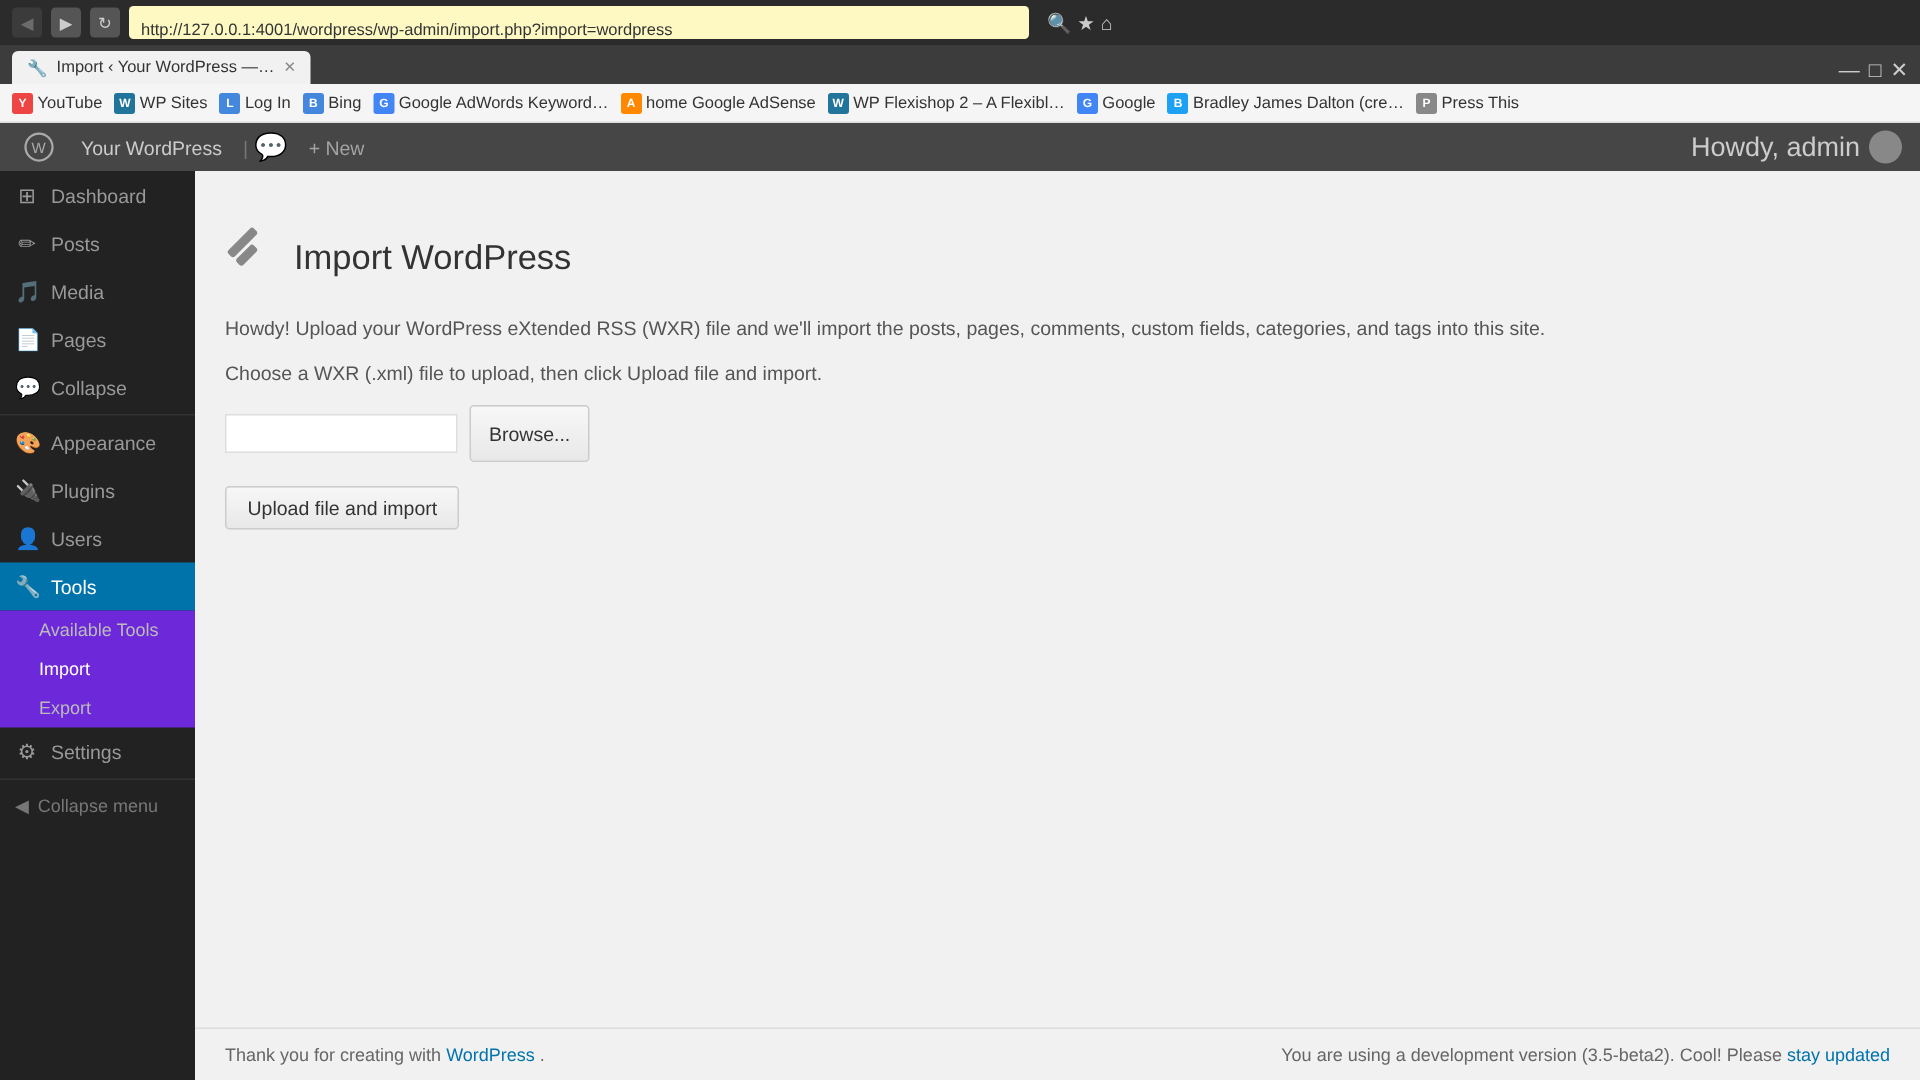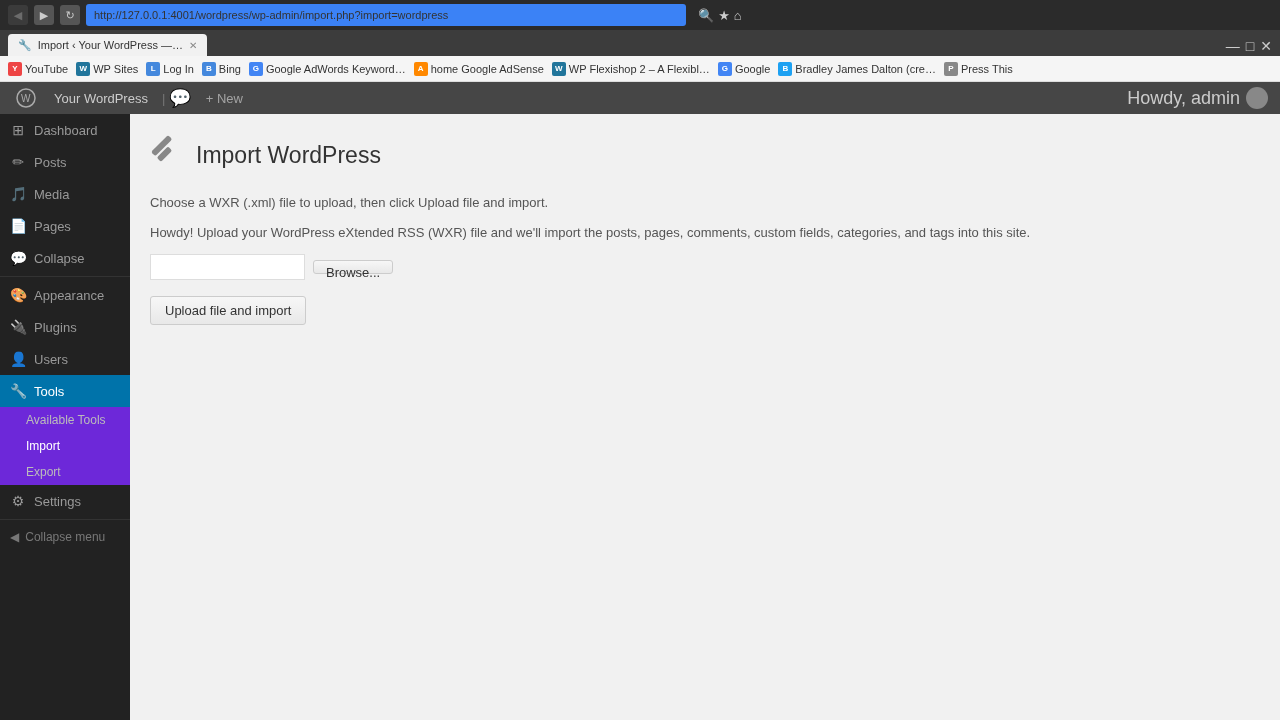--- a/index.html
+++ b/index.html
@@ -2,21 +2,21 @@
 <html><head>
   <meta charset="utf-8">
   <style>
     * { margin: 0; padding: 0; box-sizing: border-box; }
     body { font-family: Arial, sans-serif; font-size: 13px; background: #f1f1f1; width: 1280px; height: 720px; overflow: hidden; }
 
     
     .browser-top { background: #2b2b2b; height: 30px; display: flex; align-items: center; padding: 0 8px; gap: 6px; }
     .browser-nav-btn { width: 20px; height: 20px; background: #555; border-radius: 3px; display: flex; align-items: center; justify-content: center; color: #ccc; font-size: 11px; cursor: pointer; }
     .browser-nav-btn.disabled { opacity: 0.4; }
-    .address-bar { flex: 1; background: #3b82f6; height: 22px; border-radius: 3px; display: flex; align-items: center; padding: 0 8px; font-size: 11px; color: #333; max-width: 600px; }
+    .address-bar { flex: 1; background: #fef9c3; height: 22px; border-radius: 3px; display: flex; align-items: flex-end; padding: 0 8px; font-size: 11px; color: #333; max-width: 600px; }
     .browser-icons { display: flex; gap: 4px; margin-left: 6px; }
     .browser-icon-btn { color: #ccc; font-size: 13px; cursor: pointer; }
     .tab-bar { background: #3c3c3c; height: 26px; display: flex; align-items: flex-end; padding: 0 8px; gap: 2px; }
     .browser-tab { background: #f1f1f1; height: 22px; padding: 0 10px; display: flex; align-items: center; font-size: 11px; color: #333; border-radius: 4px 4px 0 0; gap: 6px; }
     .browser-tab .close-tab { color: #888; font-size: 10px; cursor: pointer; }
     .browser-action-icons { margin-left: auto; display: flex; align-items: center; gap: 6px; padding-bottom: 2px; }
     .browser-action-icons span { color: #ccc; font-size: 14px; cursor: pointer; }
 
     
     .bookmarks-bar { background: #f5f5f5; border-bottom: 1px solid #ddd; height: 26px; display: flex; align-items: center; padding: 0 8px; gap: 8px; overflow: hidden; }
@@ -44,31 +44,31 @@
     .sidebar { width: 130px; background: #222; min-height: 100%; overflow: hidden; }
     .sidebar-menu-item { display: flex; align-items: center; gap: 8px; padding: 8px 10px; color: #999; font-size: 13px; cursor: pointer; text-decoration: none; }
     .sidebar-menu-item.active { background: #0073aa; color: #fff; }
     .sidebar-menu-item .menu-icon { font-size: 14px; width: 16px; text-align: center; }
     .sidebar-submenu { background: #6d28d9; }
     .sidebar-submenu-item { display: block; padding: 6px 10px 6px 26px; color: #bbb; font-size: 12px; cursor: pointer; }
     .sidebar-submenu-item.active { color: #fff; font-weight: normal; }
     .collapse-menu { padding: 8px 10px; color: #777; font-size: 12px; cursor: pointer; display: flex; align-items: center; gap: 6px; }
 
     
-    .content-area { flex: 1; background: #f1f1f1; padding: 20px 20px; overflow: auto; }
+    .content-area { flex: 1; background: #f1f1f1; padding: 36px 20px; overflow: auto; }
     .page-header { display: flex; align-items: center; gap: 10px; margin-bottom: 16px; }
     .page-title-icon { font-size: 28px; color: #555; }
     .page-title { font-size: 23px; font-weight: 400; color: #333; }
 
     .description-text { color: #555; font-size: 13px; margin-bottom: 10px; line-height: 1.5; }
 
     .file-upload-row { display: flex; align-items: center; gap: 8px; margin-bottom: 16px; margin-top: 12px; }
     .file-upload-label { color: #555; font-size: 13px; }
     .file-input { border: 1px solid #ddd; background: #fff; height: 26px; padding: 0 6px; font-size: 12px; width: 155px; }
-    .browse-btn { background: linear-gradient(#f7f7f7, #e8e8e8); border: 1px solid #ccc; padding: 4px 12px; font-size: 13px; color: #333; cursor: pointer; border-radius: 3px; height: 14px; }
+    .browse-btn { background: linear-gradient(#f7f7f7, #e8e8e8); border: 1px solid #ccc; padding: 4px 12px; font-size: 13px; color: #333; cursor: pointer; border-radius: 3px; height: 38px; }
 
     .upload-btn { background: linear-gradient(#f7f7f7, #e8e8e8); border: 1px solid #ccc; padding: 6px 14px; font-size: 13px; color: #333; cursor: pointer; border-radius: 3px; margin-bottom: 16px; }
 
     
     .site-footer { background: #f1f1f1; border-top: 1px solid #ddd; padding: 10px 20px; font-size: 12px; color: #666; display: flex; justify-content: space-between; align-items: center; }
     .footer-link { color: #0073aa; text-decoration: none; cursor: pointer; }
 
     
     .menu-divider { height: 1px; background: #333; margin: 2px 0; }
   </style>
@@ -227,28 +227,39 @@
         <span class="page-title-icon">
           
           <svg width="36" height="36" viewBox="0 0 36 36">
             <rect x="6" y="6" width="6" height="24" rx="2" fill="#888" transform="rotate(45 18 18)"></rect>
             <rect x="14" y="14" width="6" height="16" rx="2" fill="#888" transform="rotate(45 18 18)"></rect>
           </svg>
         </span>
         <h1 class="page-title">Import WordPress</h1>
       </div>
 
+      <p class="description-text">Howdy! Upload your WordPress eXtended RSS (WXR) file and we'll import the posts, pages, comments, custom fields, categories, and tags into this site.</p>
       <p class="description-text">Choose a WXR (.xml) file to upload, then click Upload file and import.</p>
-      <p class="description-text">Howdy! Upload your WordPress eXtended RSS (WXR) file and we'll import the posts, pages, comments, custom fields, categories, and tags into this site.</p>
 
       
       <div class="file-upload-row">
         <input type="text" class="file-input" value="" style="">
         <button class="browse-btn">Browse...</button>
       </div>
 
       <button class="upload-btn">Upload file and import</button>
 
     </div>
 
+    <div class="site-footer">
+      <div>
+        <span>Thank you for creating with</span>
+        <a class="footer-link">WordPress</a>
+        <span>.</span>
+      </div>
+      <div>
+        <span>You are using a development version (3.5-beta2). Cool! Please</span>
+        <a class="footer-link">stay updated</a>
+      </div>
+    </div>
   </div>
 
 </div>
 
 </body></html>

